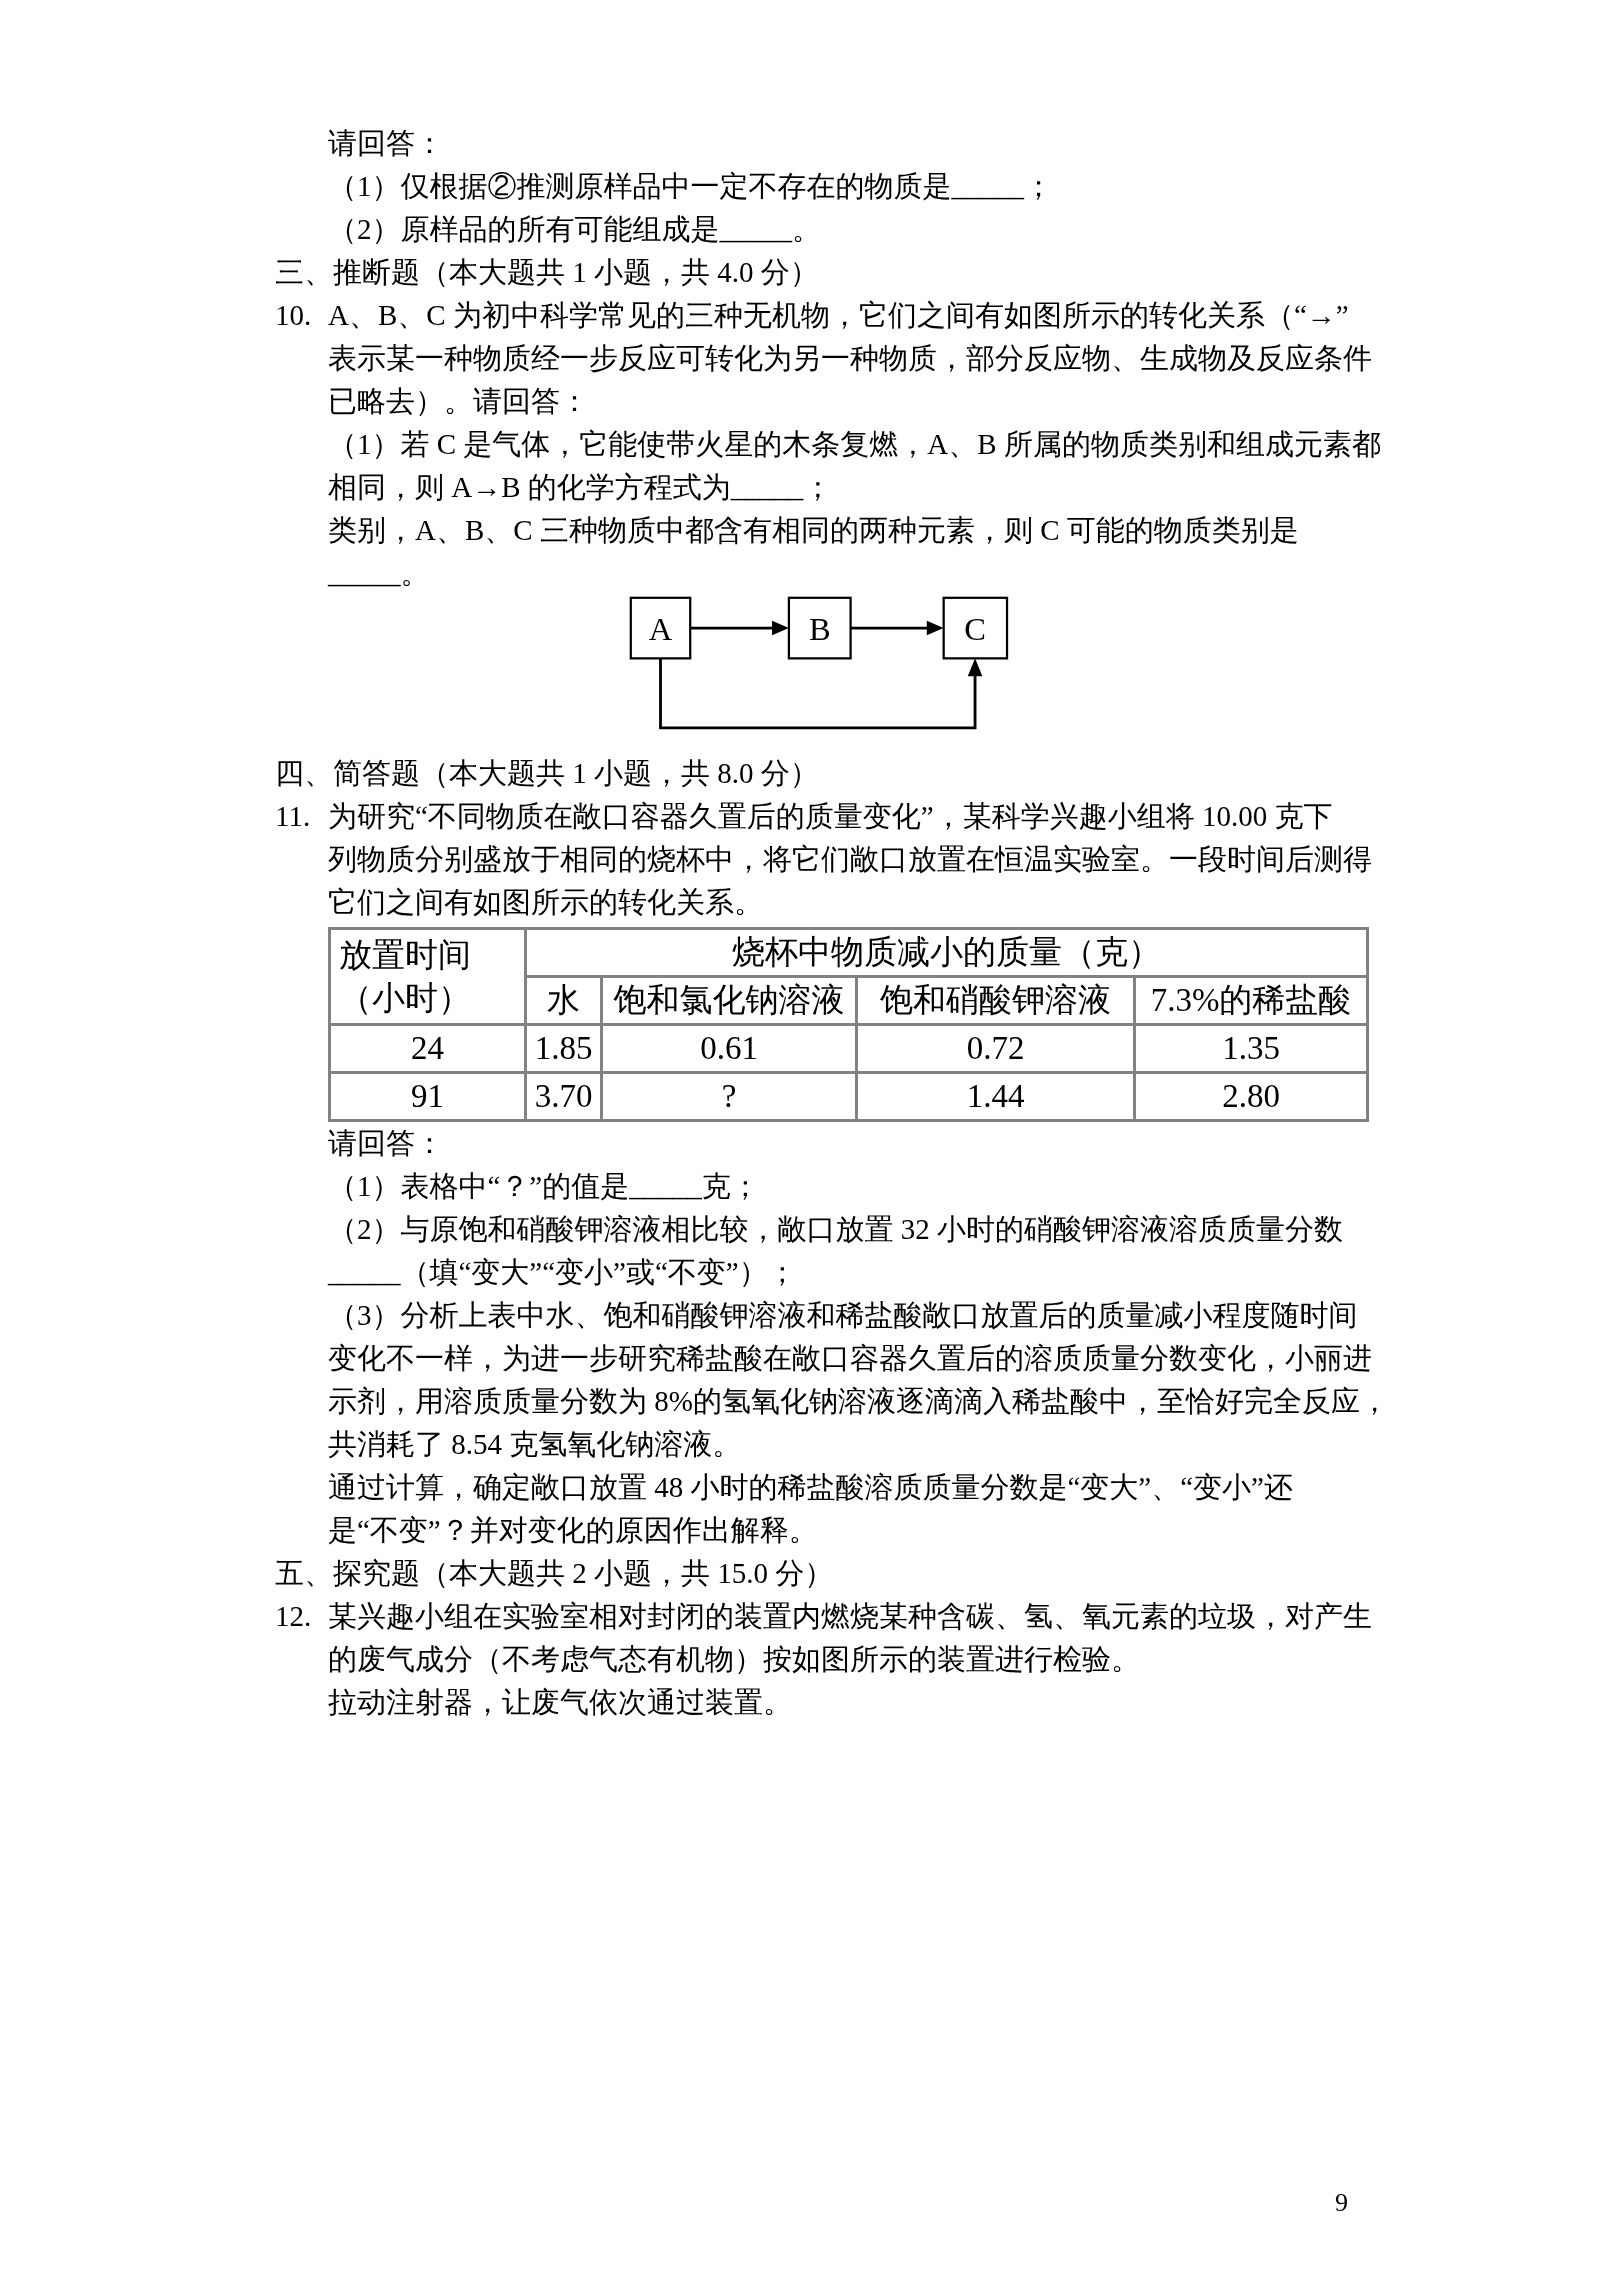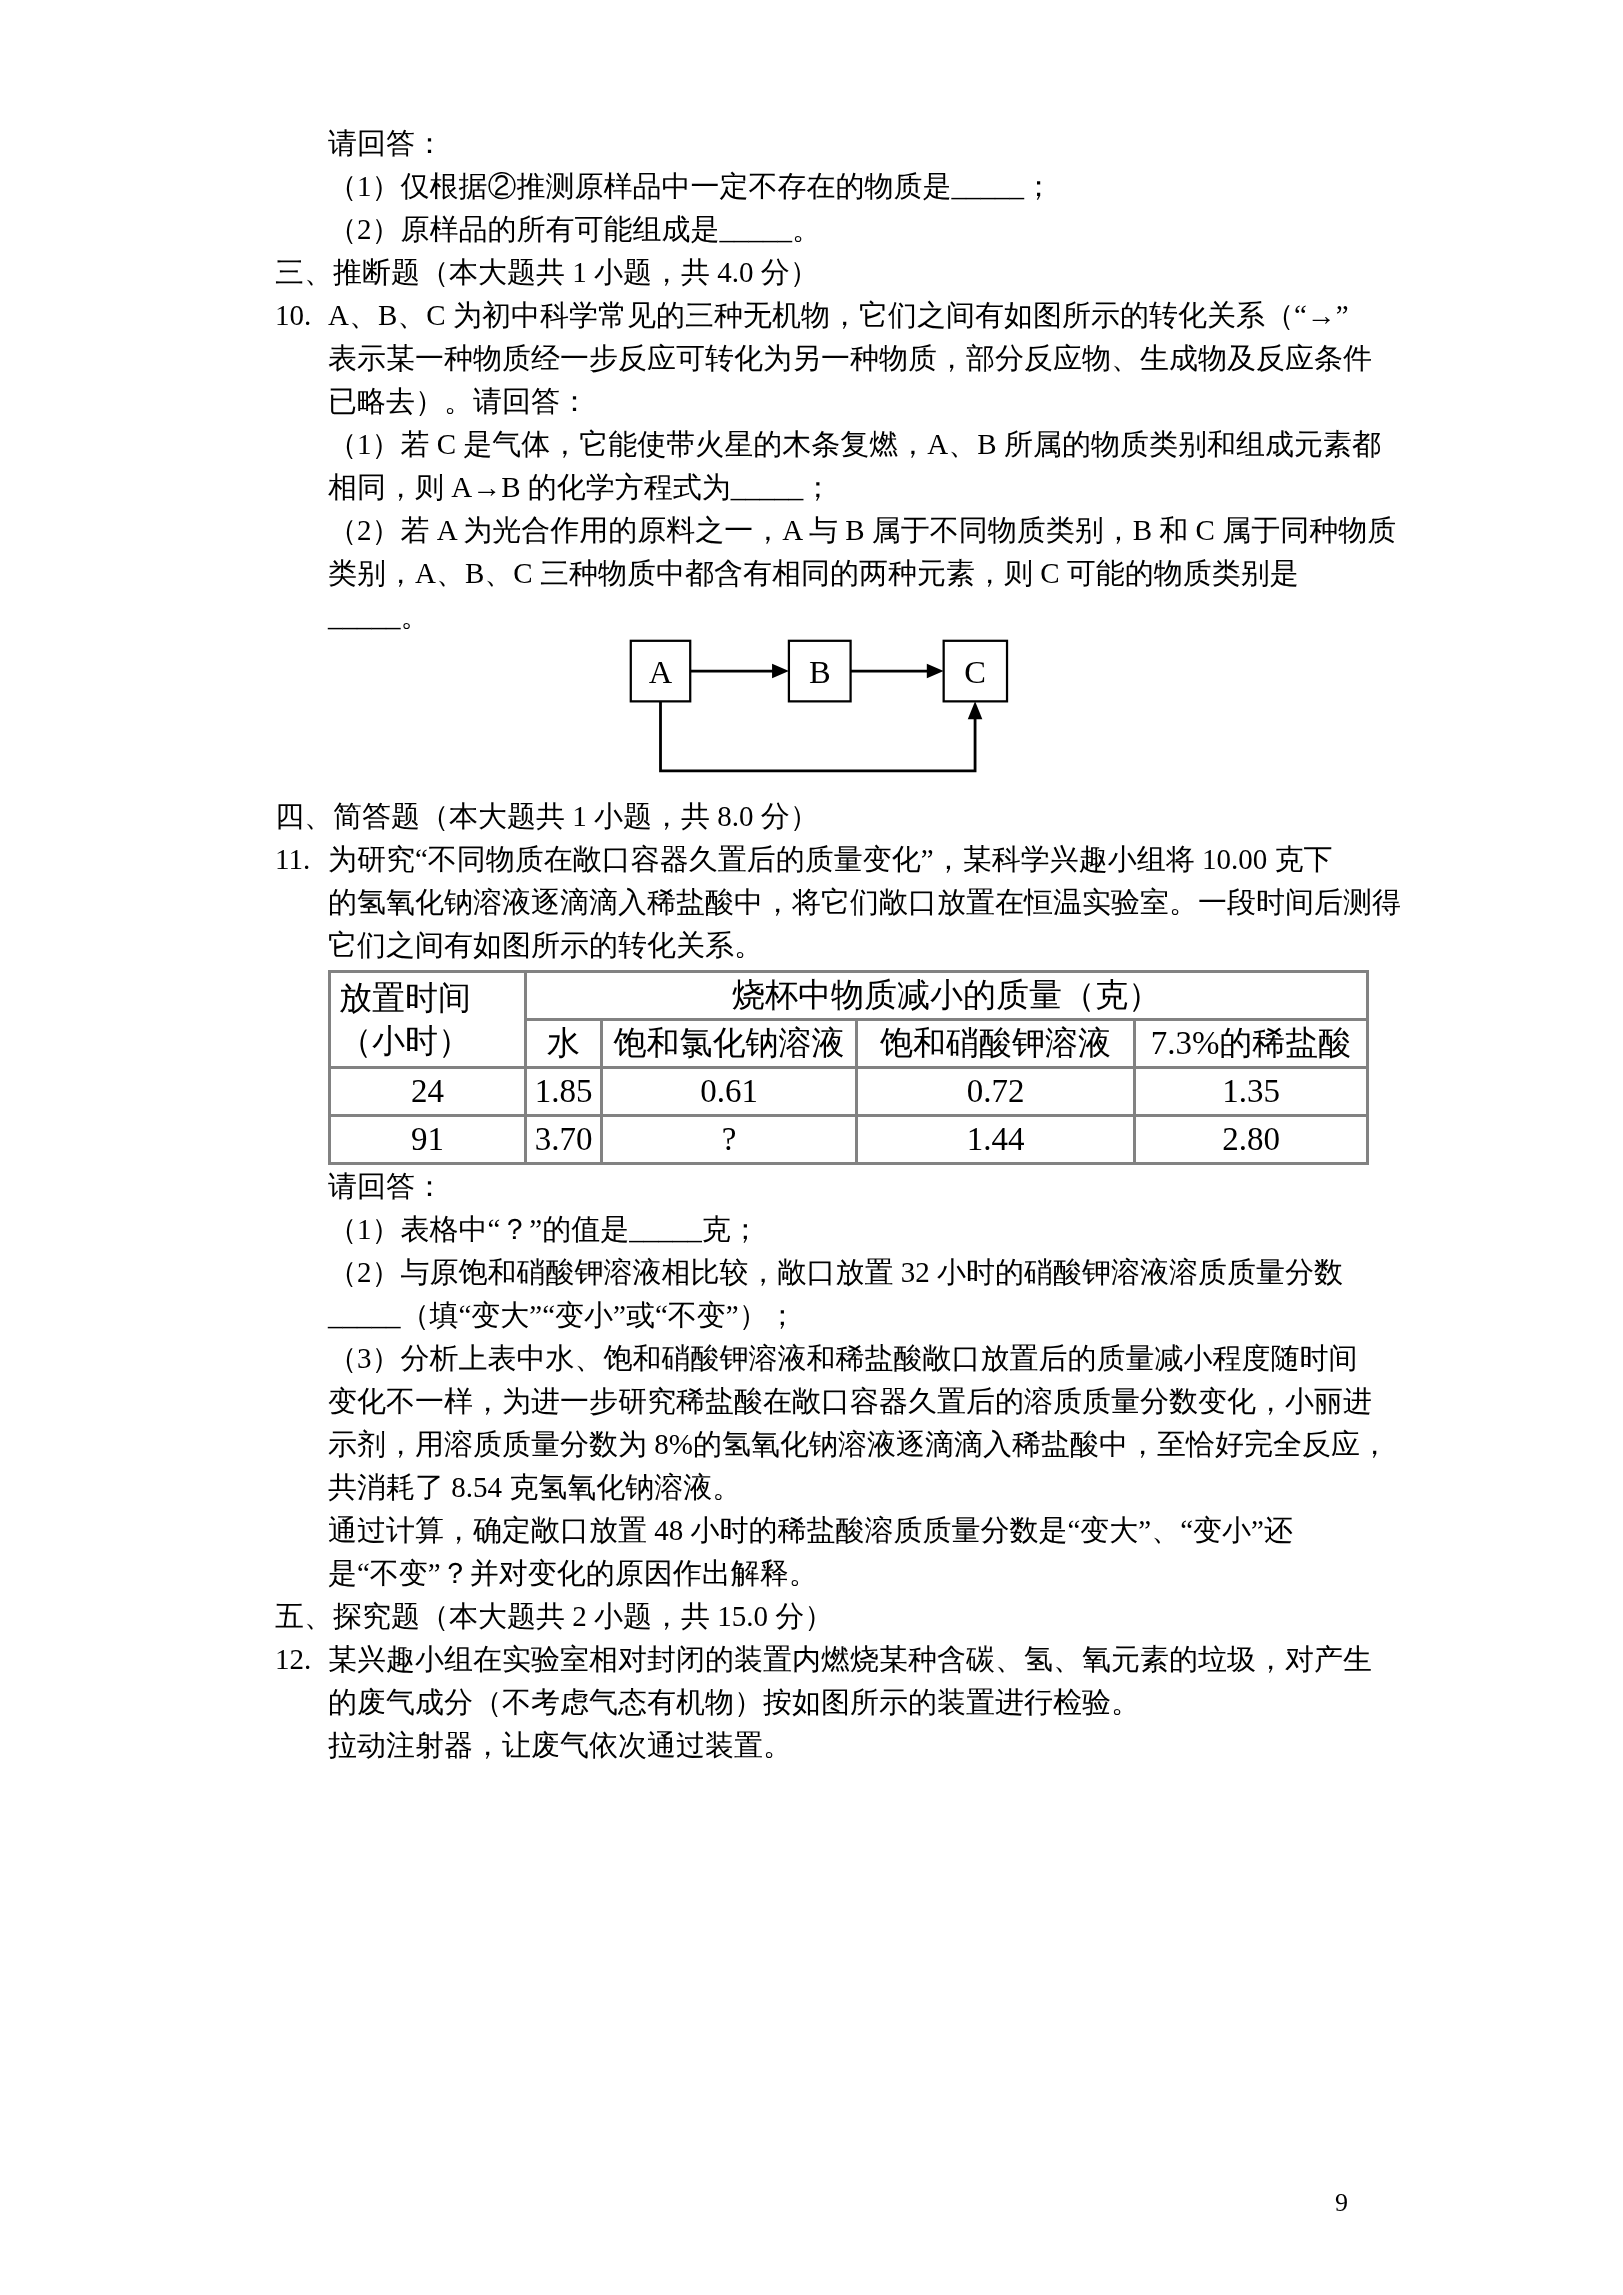--- a/index.html
+++ b/index.html
@@ -73,21 +73,20 @@
     <div class="line indent">请回答：</div>
     <div class="line indent">（1）仅根据②推测原样品中一定不存在的物质是_____；</div>
     <div class="line indent">（2）原样品的所有可能组成是_____。</div>
 
     <div class="line">三、推断题（本大题共 1 小题，共 4.0 分）</div>
     <div class="line"><span class="qnum">10.</span><span>A、B、C 为初中科学常见的三种无机物，它们之间有如图所示的转化关系（“→”</span></div>
     <div class="line indent">表示某一种物质经一步反应可转化为另一种物质，部分反应物、生成物及反应条件</div>
     <div class="line indent">已略去）。请回答：</div>
     <div class="line indent">（1）若 C 是气体，它能使带火星的木条复燃，A、B 所属的物质类别和组成元素都</div>
     <div class="line indent">相同，则 A→B 的化学方程式为_____；</div>
-    <div class="line indent">（2）若 A 为光合作用的原料之一，A 与 B 属于不同物质类别，B 和 C 属于同种物质</div>
     <div class="line indent">类别，A、B、C 三种物质中都含有相同的两种元素，则 C 可能的物质类别是</div>
     <div class="line indent">_____。</div>
 
     <div class="diagram-wrap">
       <svg width="785" height="157" viewBox="0 0 1400 280" style="font-size:52px">
         <rect x="540" y="5" width="106" height="108" fill="#ffffff" stroke="#000" stroke-width="4"></rect>
         <rect x="822" y="5" width="110" height="108" fill="#ffffff" stroke="#000" stroke-width="4"></rect>
         <rect x="1098" y="5" width="113" height="108" fill="#ffffff" stroke="#000" stroke-width="4"></rect>
         <text x="593" y="80" text-anchor="middle">A</text>
         <text x="877" y="80" text-anchor="middle">B</text>
@@ -96,21 +95,21 @@
         <polygon points="822,59 792,46 792,72" fill="#000"></polygon>
         <line x1="932" y1="59" x2="1076" y2="59" stroke="#000" stroke-width="5"></line>
         <polygon points="1098,59 1068,46 1068,72" fill="#000"></polygon>
         <polyline points="593,113 593,237 1154,237 1154,135" fill="none" stroke="#000" stroke-width="5"></polyline>
         <polygon points="1154,113 1141,145 1167,145" fill="#000"></polygon>
       </svg>
     </div>
 
     <div class="line">四、简答题（本大题共 1 小题，共 8.0 分）</div>
     <div class="line"><span class="qnum">11.</span><span>为研究“不同物质在敞口容器久置后的质量变化”，某科学兴趣小组将 10.00 克下</span></div>
-    <div class="line indent">的氢氧化钠溶液逐滴滴入稀盐酸中，将它们敞口放置在恒温实验室。一段时间后测得</div>
+    <div class="line indent">列物质分别盛放于相同的烧杯中，将它们敞口放置在恒温实验室。一段时间后测得</div>
     <div class="line indent">它们之间有如图所示的转化关系。</div>
 
     <table class="qtable">
       <colgroup>
         <col style="width:196px">
           <col style="width:76px">
           <col style="width:255px">
           <col style="width:278px">
           <col style="width:233px">
       </colgroup>

